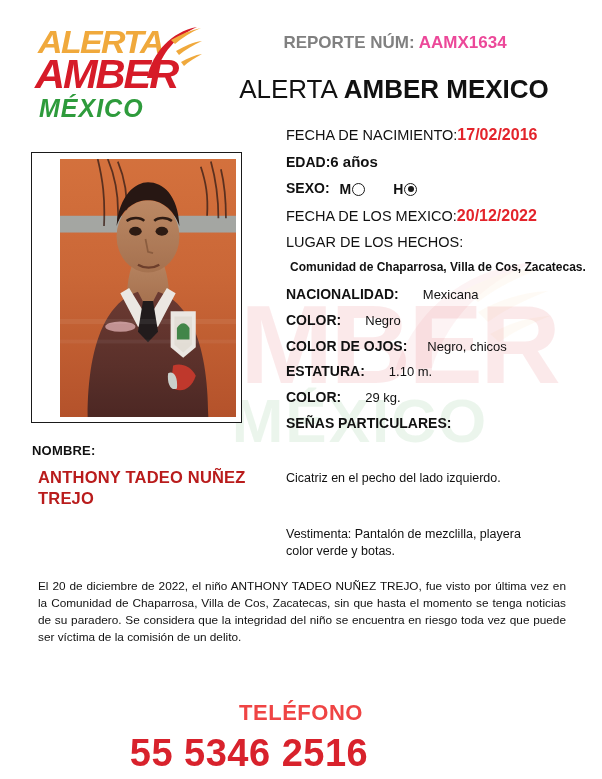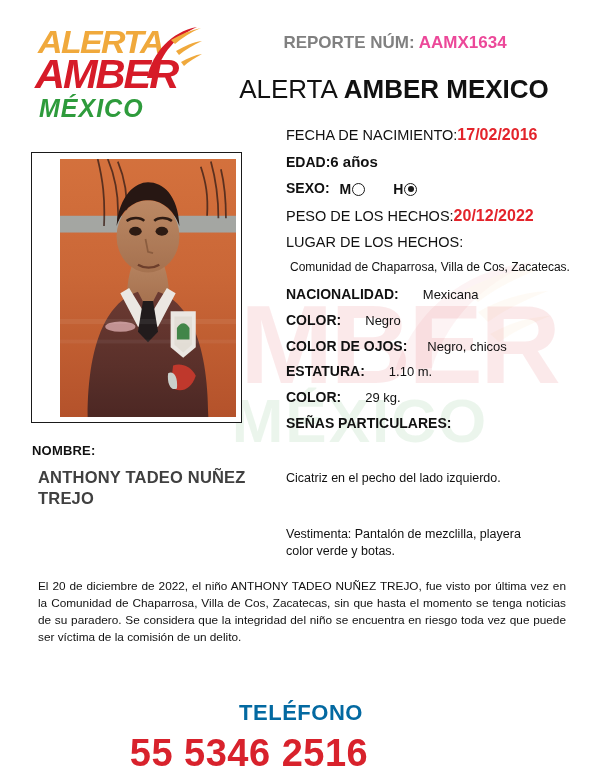--- a/index.html
+++ b/index.html
@@ -174,21 +174,21 @@
     letter-spacing: 0.2px;
     z-index: 3;
   }
   .nombre-value {
     position: absolute;
     left: 38px;
     top: 467px;
     width: 240px;
     font-size: 16.5px;
     font-weight: bold;
-    color: #404040;
+    color: #b91c1c;
     line-height: 1.28;
     letter-spacing: 0.2px;
     z-index: 3;
   }
 
   
   .data-col {
     position: absolute;
     left: 286px;
     top: 126px;
@@ -207,21 +207,21 @@
   .drow .val-red {
     color: #e3242b;
     font-weight: bold;
     font-size: 16px;
   }
   .drow .val-bold { font-weight: bold; font-size: 15px; }
   .drow .val-plain { font-weight: normal; font-size: 13px; padding-left: 20px; }
 
   .place-line {
     font-size: 12px;
-    font-weight: normal;
+    font-weight: bold;
     color: #111111;
     margin: 3px 0 12px 4px;
     white-space: nowrap;
   }
 
   .radio-wrap {
     display: inline-block;
     vertical-align: middle;
   }
   .radio {
@@ -288,21 +288,21 @@
 
   
   .phone-label {
     position: absolute;
     left: 0;
     top: 700px;
     width: 602px;
     text-align: center;
     font-size: 22px;
     font-weight: bold;
-    color: #0369a1;
+    color: #ef4444;
     letter-spacing: 0.5px;
     z-index: 3;
   }
   .phone-number {
     position: absolute;
     left: 0;
     top: 732px;
     width: 498px;
     text-align: center;
     font-size: 38px;
@@ -421,21 +421,21 @@
       <span class="radio-wrap">
         <span class="sex-opt">M</span><span class="radio"></span>
       </span>
       <span class="sex-gap"></span>
       <span class="radio-wrap">
         <span class="sex-opt">H</span><span class="radio checked"></span>
       </span>
     </div>
 
     <div class="drow">
-      <span class="lbl-thin">PESO DE LOS HECHOS:</span><span class="val-red">20/12/2022</span>
+      <span class="lbl-thin">FECHA DE LOS MEXICO:</span><span class="val-red">20/12/2022</span>
     </div>
 
     <div class="drow">
       <span class="lbl-thin">LUGAR DE LOS HECHOS:</span>
     </div>
     <div class="place-line">Comunidad de Chaparrosa, Villa de Cos, Zacatecas.</div>
 
     <div class="drow">
       <span class="lbl-bold">NACIONALIDAD:</span>
       <span class="val-plain">Mexicana</span>

